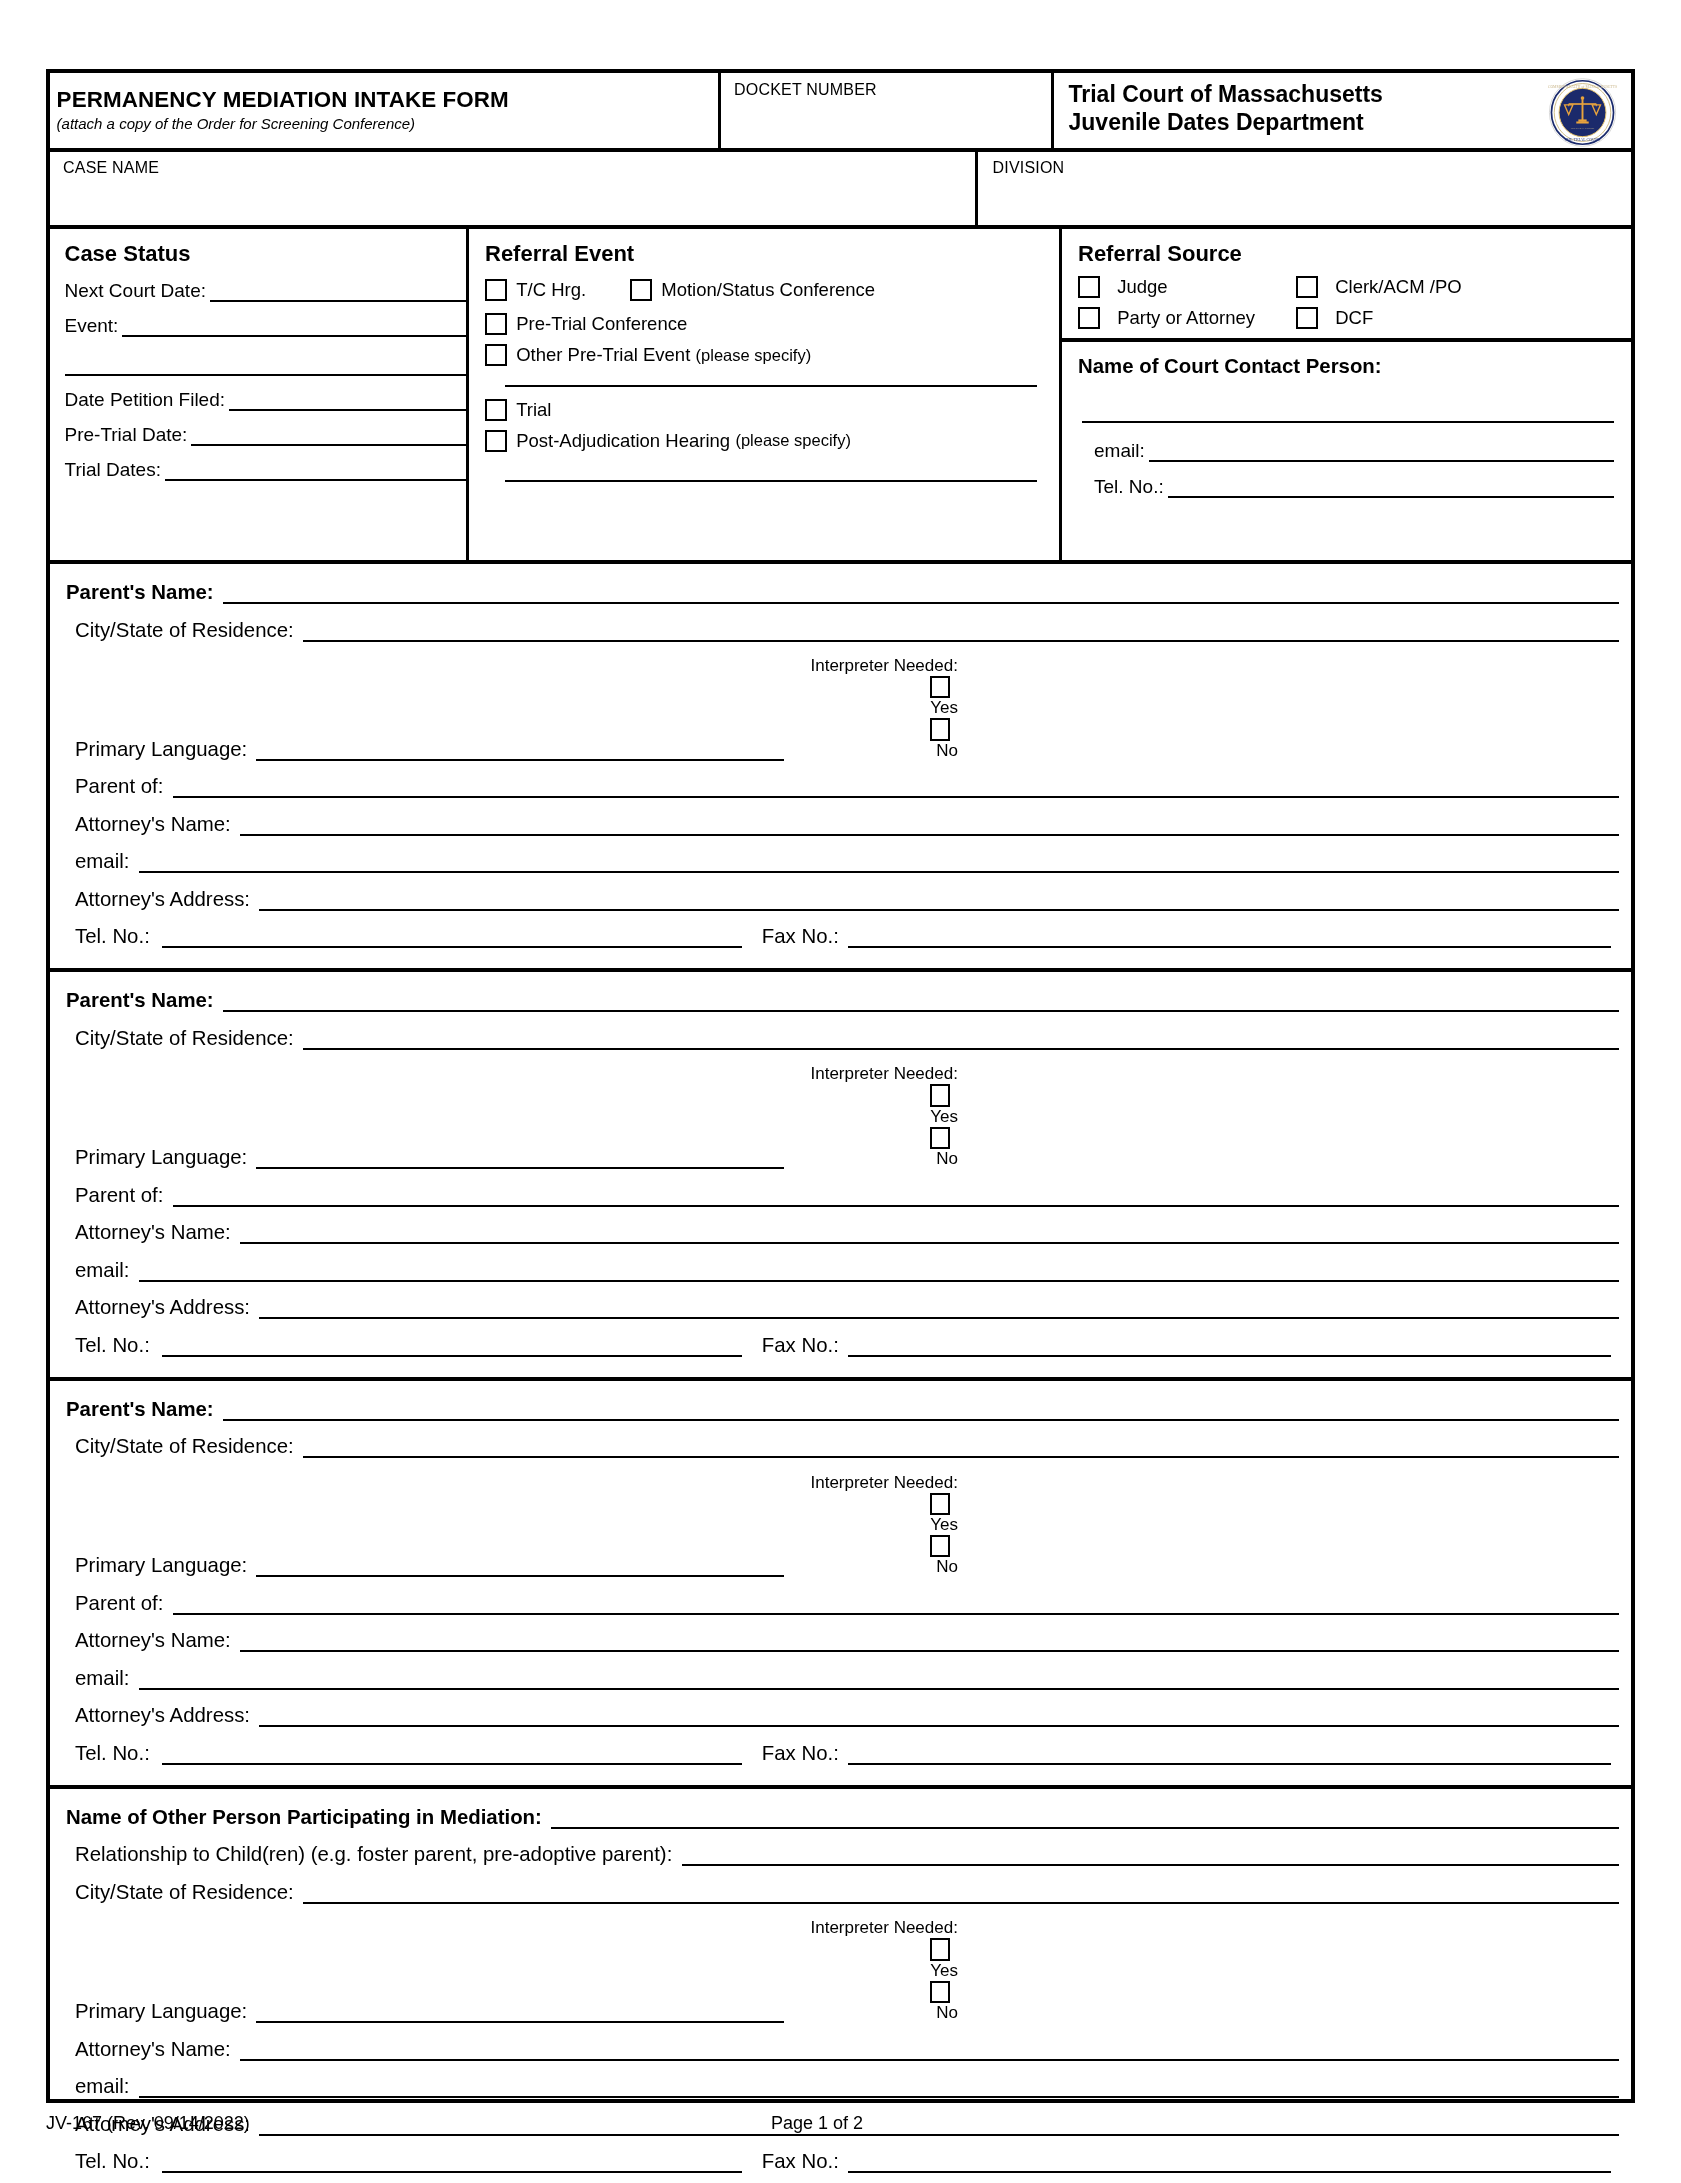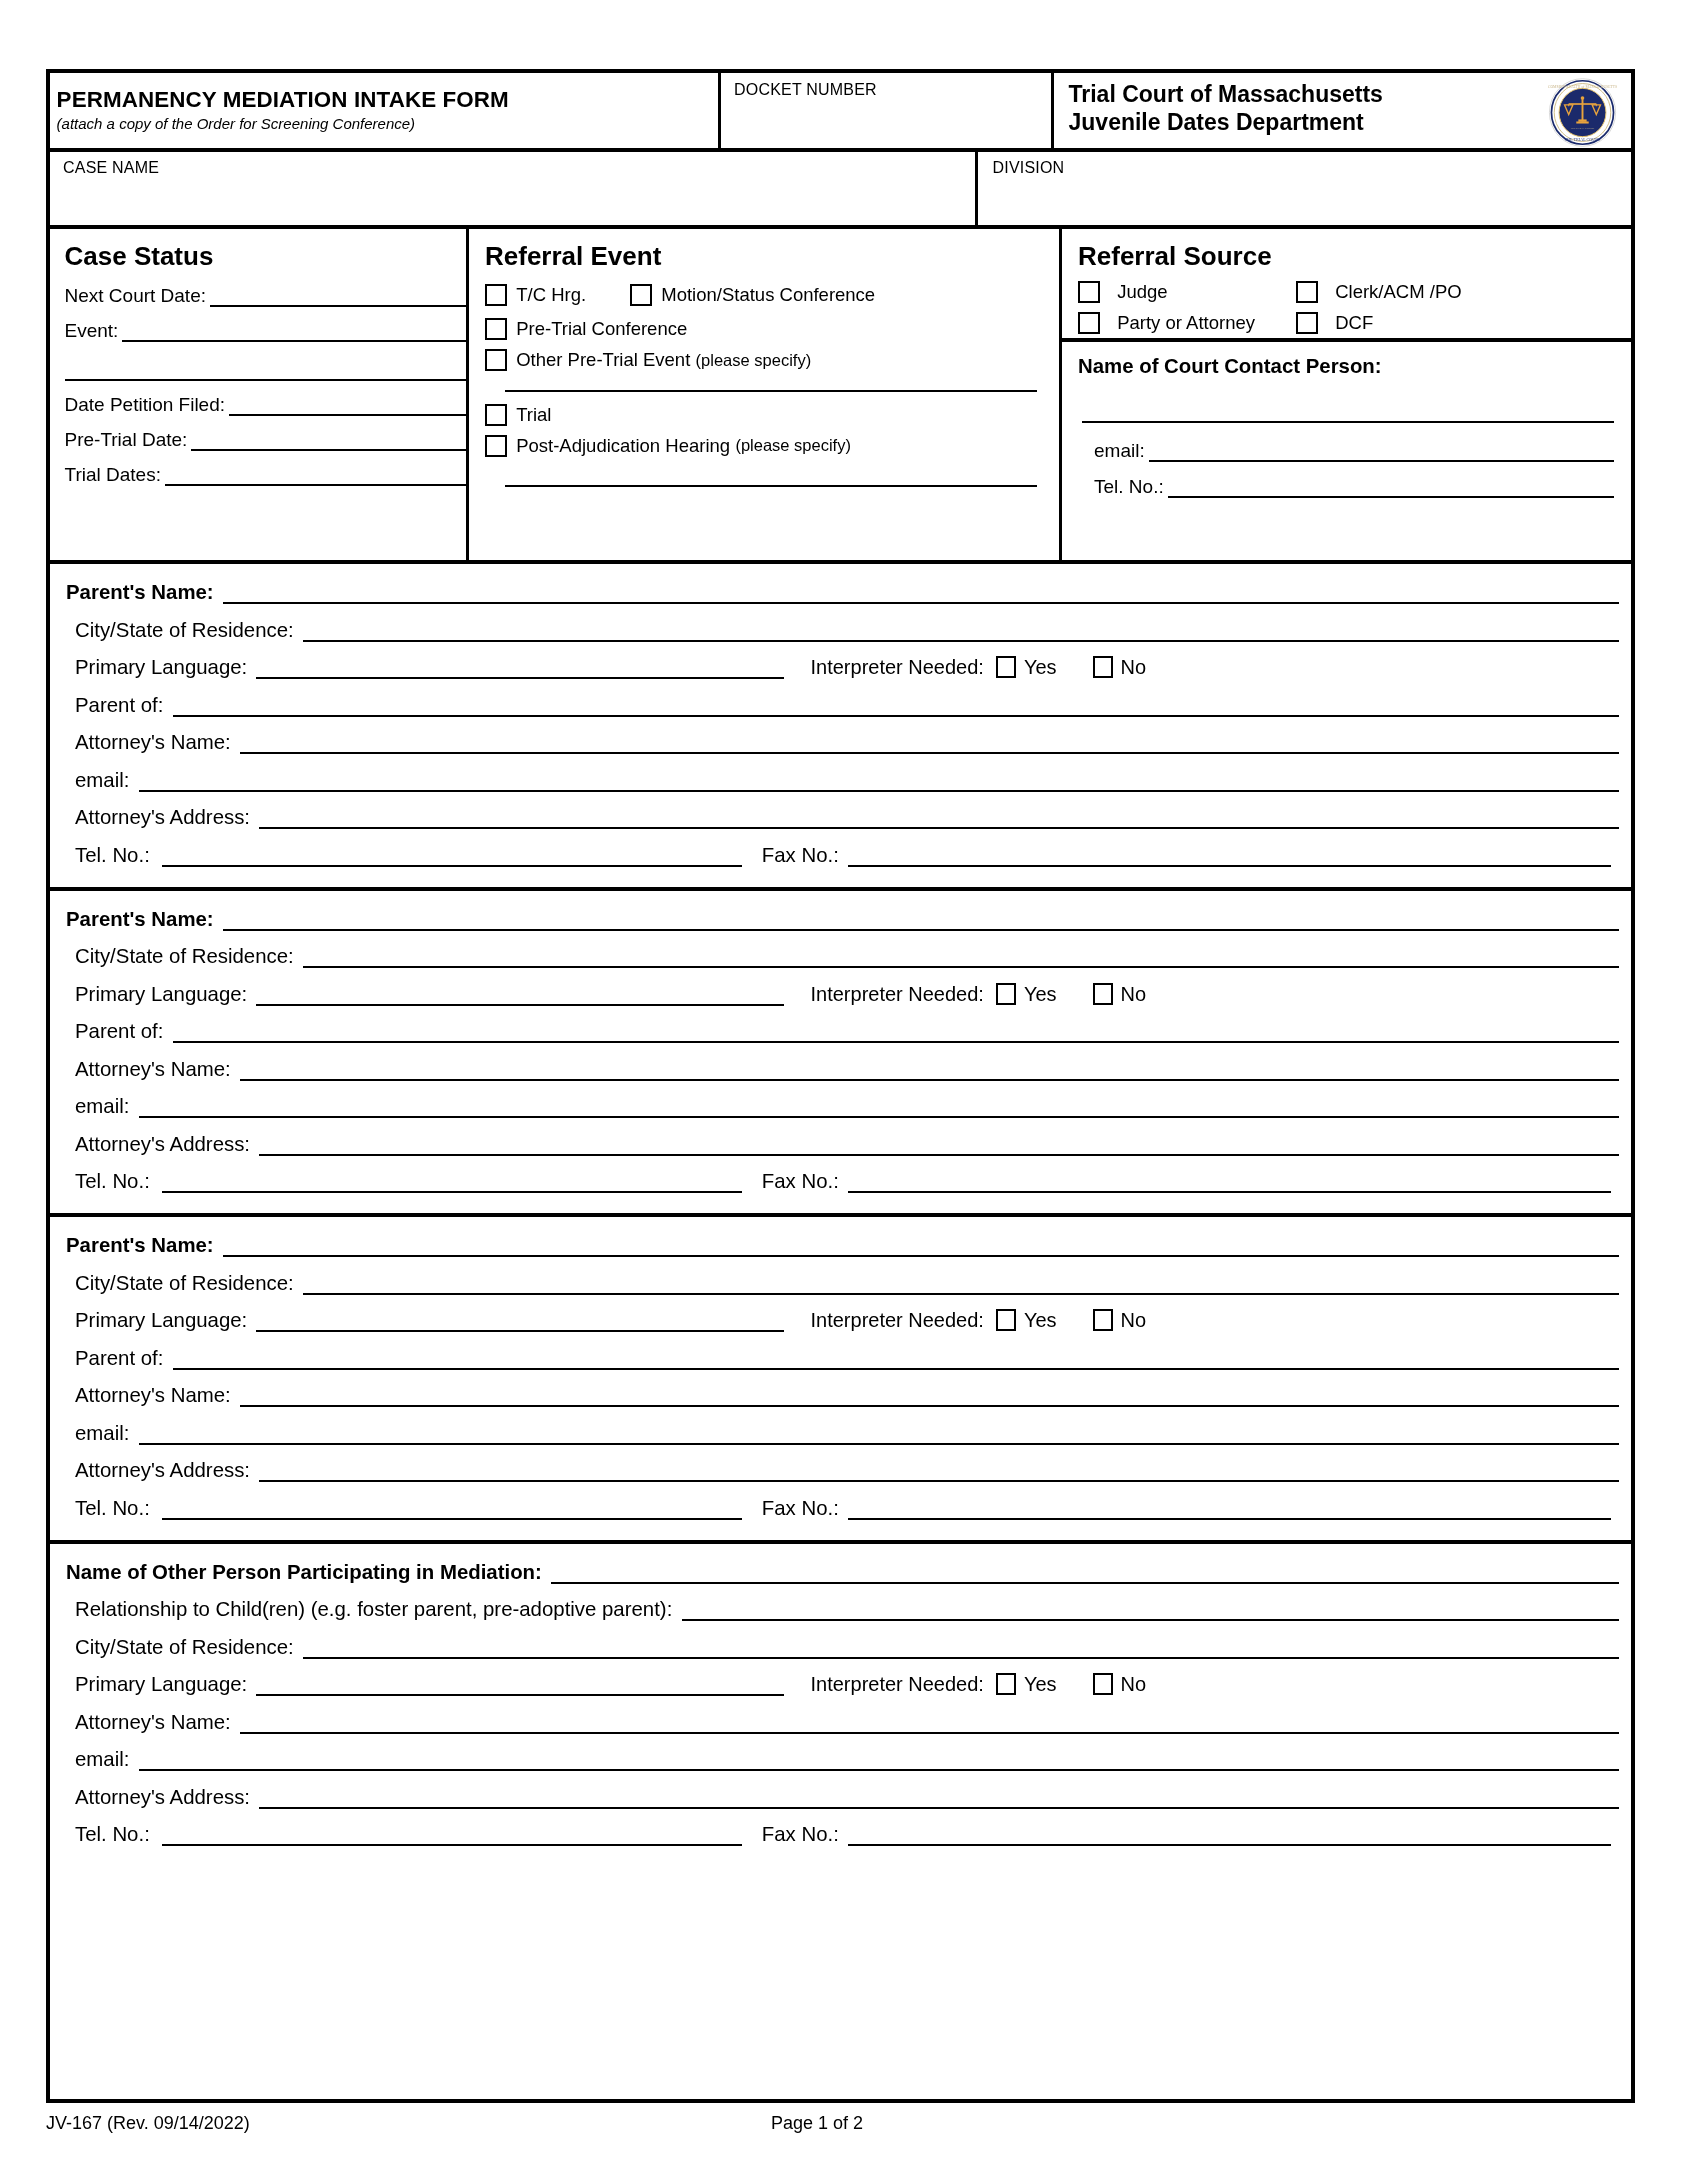--- a/index.html
+++ b/index.html
@@ -49,21 +49,21 @@
 
   
   .band {
     display:flex; border-top:4px solid #000; border-bottom:4.6px solid #000;
     height:339px;
   }
   .col-status { width:419px; border-right:3.3px solid #000; padding:12px 0 0 14.5px; }
   .col-event  { width:593px; border-right:3.3px solid #000; padding:12px 0 0 16px; position:relative; }
   .col-source { flex:1; position:relative; }
 
-  .sec-head { font-size:26px; font-weight:bold; margin-bottom:6.6px; }
+  .sec-head { font-size:22px; font-weight:bold; margin-bottom:6.6px; }
 
   
   .fld { display:flex; align-items:flex-end; font-size:19px; margin-top:13px; }
   .fld .lbl { white-space:nowrap; }
   .fld .ln { border-bottom:2.6px solid #000; flex:1; height:20px; margin-left:4px; }
 
   .plainline { border-bottom:2.6px solid #000; height:22.4px; margin-top:17px; }
 
   
   .cbrow { display:flex; align-items:center; margin-top:12px; font-size:18.5px; }
@@ -88,21 +88,21 @@
   
   .party { border-bottom:4.6px solid #000; padding:17px 0 20px 0; }
   .party.last { border-bottom:none; }
   .prow { display:flex; align-items:flex-end; font-size:20.4px; padding-right:12px; }
   .prow .lbl { white-space:nowrap; }
   .prow .lbl.bold { font-weight:bold; }
   .prow .ul { border-bottom:2.6px solid #000; flex:1; height:22.4px; margin-left:9.2px; }
   .indent1 { padding-left:25px; }
   .prow + .prow { margin-top:14.5px; }
 
-  .interp { display:flex; align-items:flex-start; white-space:nowrap; margin-left:26px; font-size:20px; }
+  .interp { display:flex; align-items:flex-end; white-space:nowrap; margin-left:26px; font-size:17px;flex-direction:column; }
   .interp .cb { width:20px; height:22.4px; margin:0 8px 0 9.2px; }
   .interp .cb.first { margin-left:12px; }
 
   .telrow { display:flex; align-items:flex-end; font-size:20.4px; padding-right:20px; }
   .telrow .ul-a { border-bottom:2.6px solid #000; width:580px; height:22.4px; margin-left:12px; }
   .telrow .ul-b { border-bottom:2.6px solid #000; flex:1; height:22.4px; margin-left:9.2px; }
   .telrow .faxlbl { margin-left:20px; white-space:nowrap; }
 
   
   .footer {

